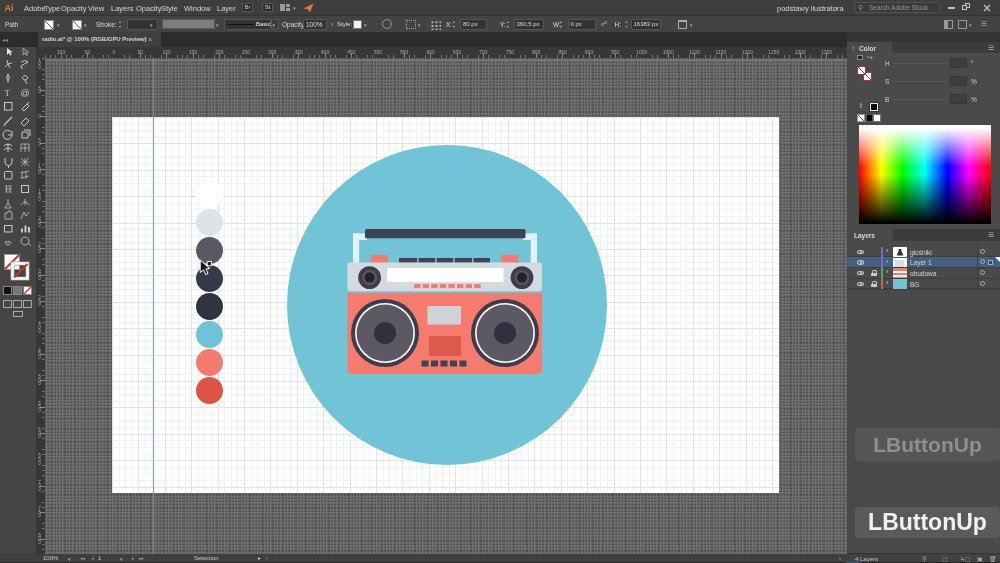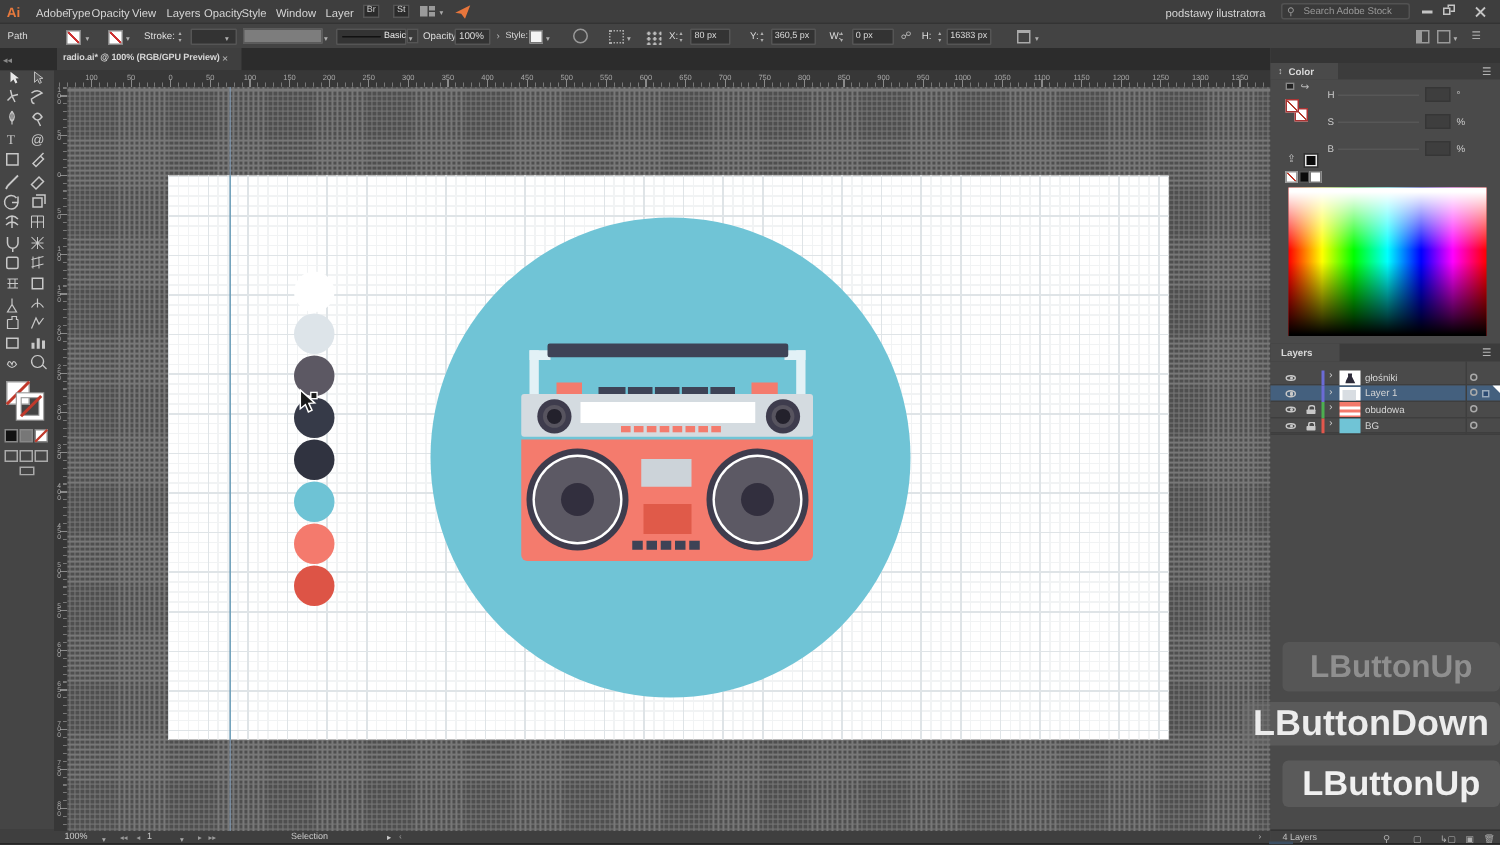--- a/index.html
+++ b/index.html
@@ -414,18 +414,17 @@
       <span class="abs" style="left:8px;top:1.5px;color:#c2c2c2;font-size:6px;">4 Layers</span>
       <span class="abs" style="left:75px;top:1px;color:#b0b0b0;font-size:6.5px;">⚲</span>
       <span class="abs" style="left:95px;top:1px;color:#b0b0b0;font-size:6px;">▢</span>
       <span class="abs" style="left:113px;top:1px;color:#b0b0b0;font-size:6px;">↳▢</span>
       <span class="abs" style="left:130px;top:1px;color:#b0b0b0;font-size:6px;">▣</span>
       <span class="abs" style="left:142px;top:1px;color:#b0b0b0;font-size:6px;">🗑</span>
     </div>
   </div>
 
   <div class="abs" style="left:855px;top:428px;width:145px;height:33px;background:rgba(103,103,103,0.42);border-radius:4px;color:#8f8f8f;font-size:21px;font-weight:bold;text-align:center;line-height:33px;">LButtonUp</div>
-  <div class="abs" style="left:828px;top:468px;width:172px;height:29px;background:rgba(110,110,110,0.45);border-radius:4px;color:#ececec;font-size:24px;font-weight:bold;text-align:center;line-height:29px;">LButtonDown</div>
   <div class="abs" style="left:855px;top:507px;width:145px;height:31px;background:rgba(110,110,110,0.45);border-radius:4px;color:#f0f0f0;font-size:23px;font-weight:bold;text-align:center;line-height:31px;">LButtonUp</div>
 
   <div class="abs" id="bstrip" style="left:0;top:561.5px;width:1000px;height:1.5px;background:#262626;"></div>
   <div class="abs" style="left:846px;top:561px;width:16px;height:2px;background:#3c4f63;"></div>
 </div>
 
 </body></html>

